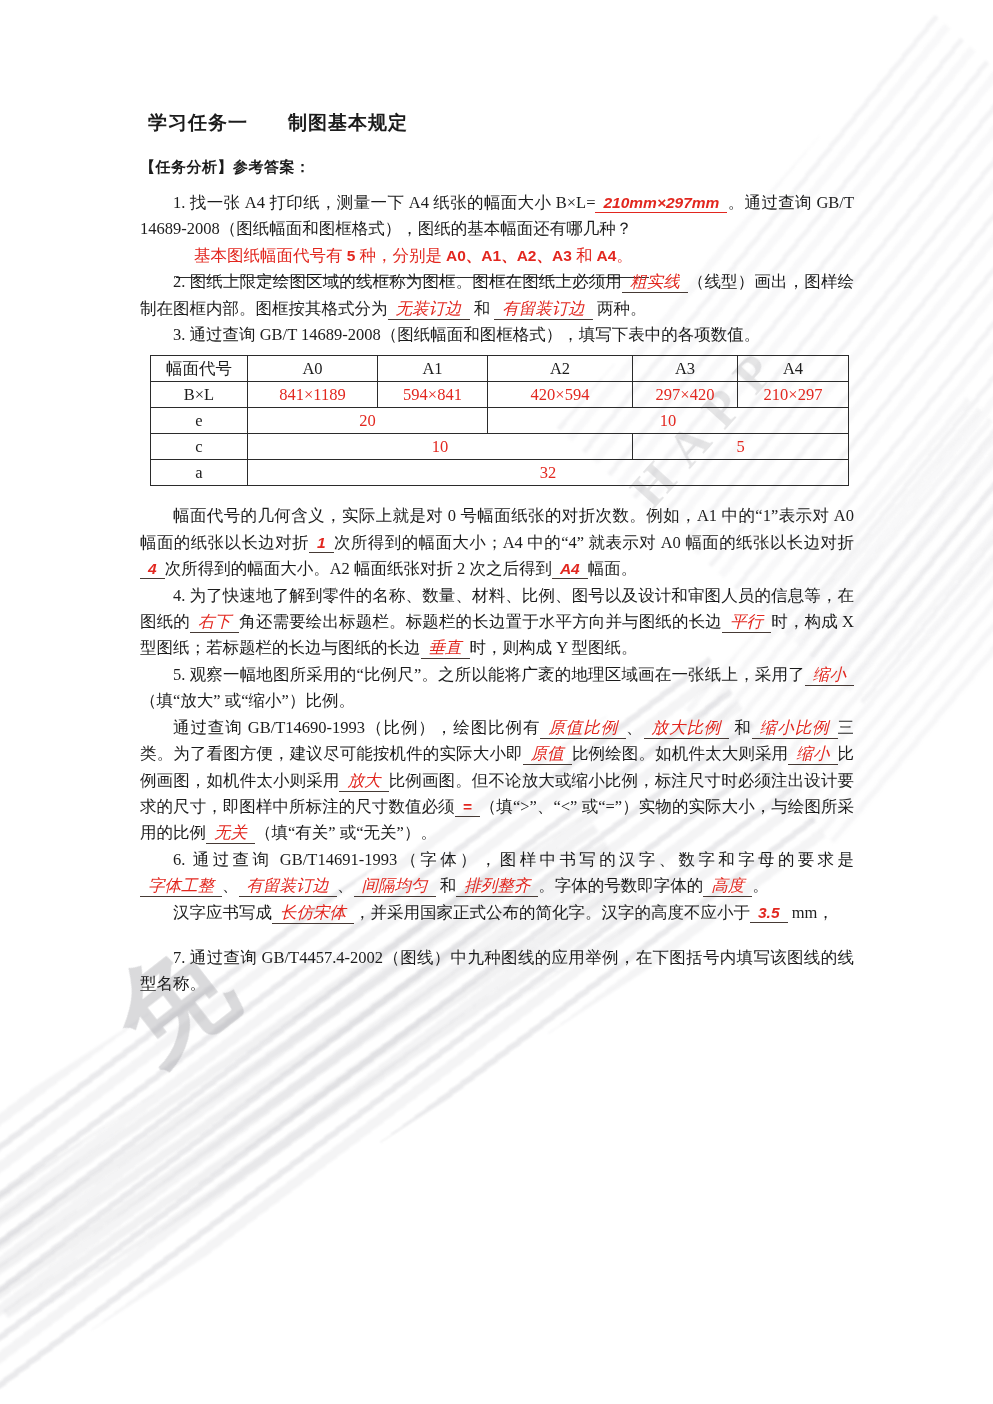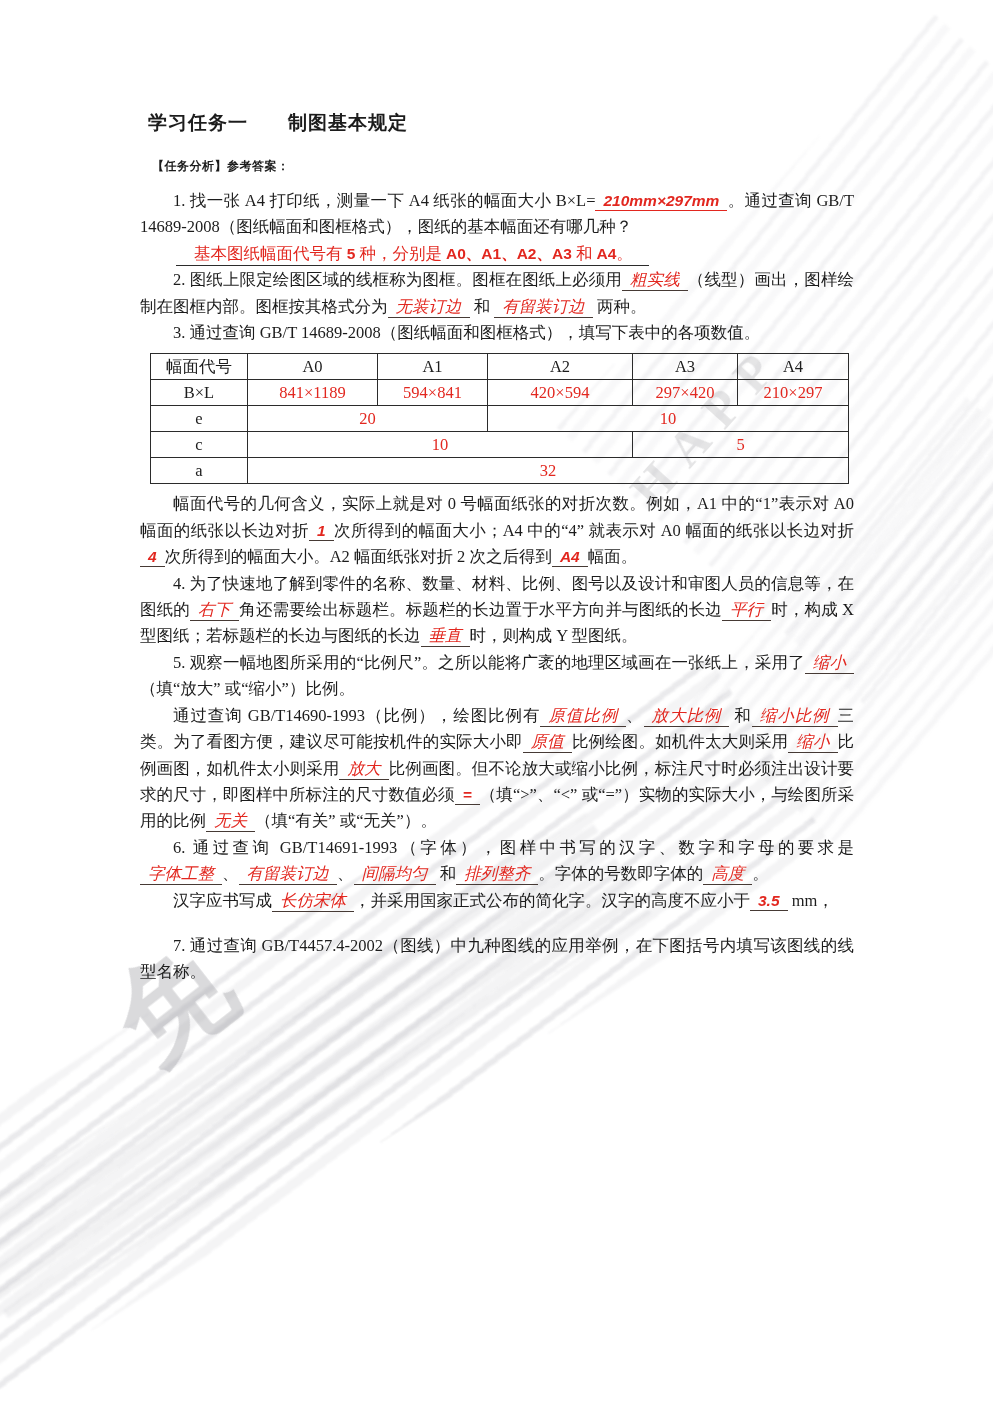--- a/index.html
+++ b/index.html
@@ -55,52 +55,52 @@
     transform:rotate(-48deg);transform-origin:0 50%;color:rgba(160,160,166,.28);}
   
   .content{position:absolute;left:140px;top:110px;width:714px;z-index:1;}
   .doc-title{
     font-family:"Liberation Sans","DejaVu Sans",sans-serif;
     font-size:19px;font-weight:bold;letter-spacing:1px;
     margin:0 0 22px 8px;
   }
   .section-heading{
     font-family:Liberation Serif, serif;
-    font-size:12px;font-weight:bold;
-    margin:0 0 13px 12px;letter-spacing:.5px;
+    font-size:15px;font-weight:bold;
+    margin:0 0 13px 0;letter-spacing:.5px;
   }
   .para{
     font-size:16.5px;line-height:26.4px;
     text-align:justify;margin:0;
   }
   .para.indent{text-indent:33px;}
   .para.gap-sm{margin-top:7px;}
   .para.gap-lg{margin-top:19px;}
   .answer-line{margin-left:36px;text-align:left;}
   .fullline{
     border-bottom:1.6px solid #2b2b2b;
-    padding:0 16px 2px 18px;
+    padding:0 16px 12px 18px;
   }
   .red{color:#e2271f;}
   .blank{
     color:#e2271f;
     border-bottom:1.6px solid #463a35;
     padding:0 8px 1px 8px;
     white-space:nowrap;
     font-style:italic;
   }
   .blank.ul-red{border-bottom-color:#e2271f;}
   .sans{
     font-family:"Liberation Sans","DejaVu Sans",sans-serif;
     font-weight:bold;font-size:15.5px;
   }
   
   table.fmt{
     border-collapse:collapse;table-layout:fixed;
-    margin:7px 0 7px 10px;
+    margin:7px 0 17px 10px;
   }
   table.fmt td{
     border:1.6px solid #2b2b2b;
     text-align:center;vertical-align:middle;
     height:25px;padding:0;
     font-size:16.5px;line-height:25px;
   }
   table.fmt td.red{color:#e2271f;}
 </style>
 </head>

